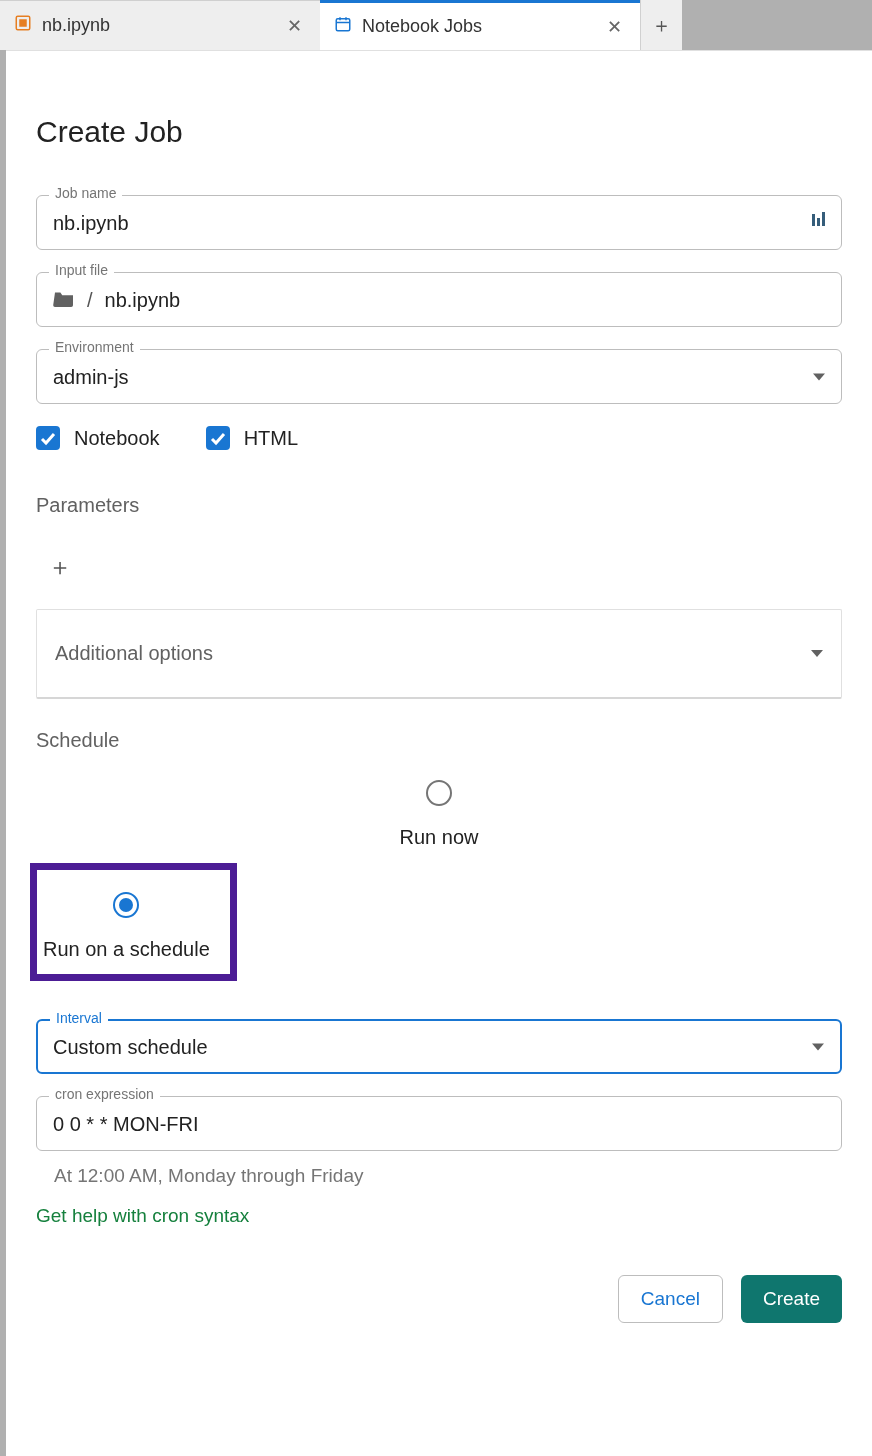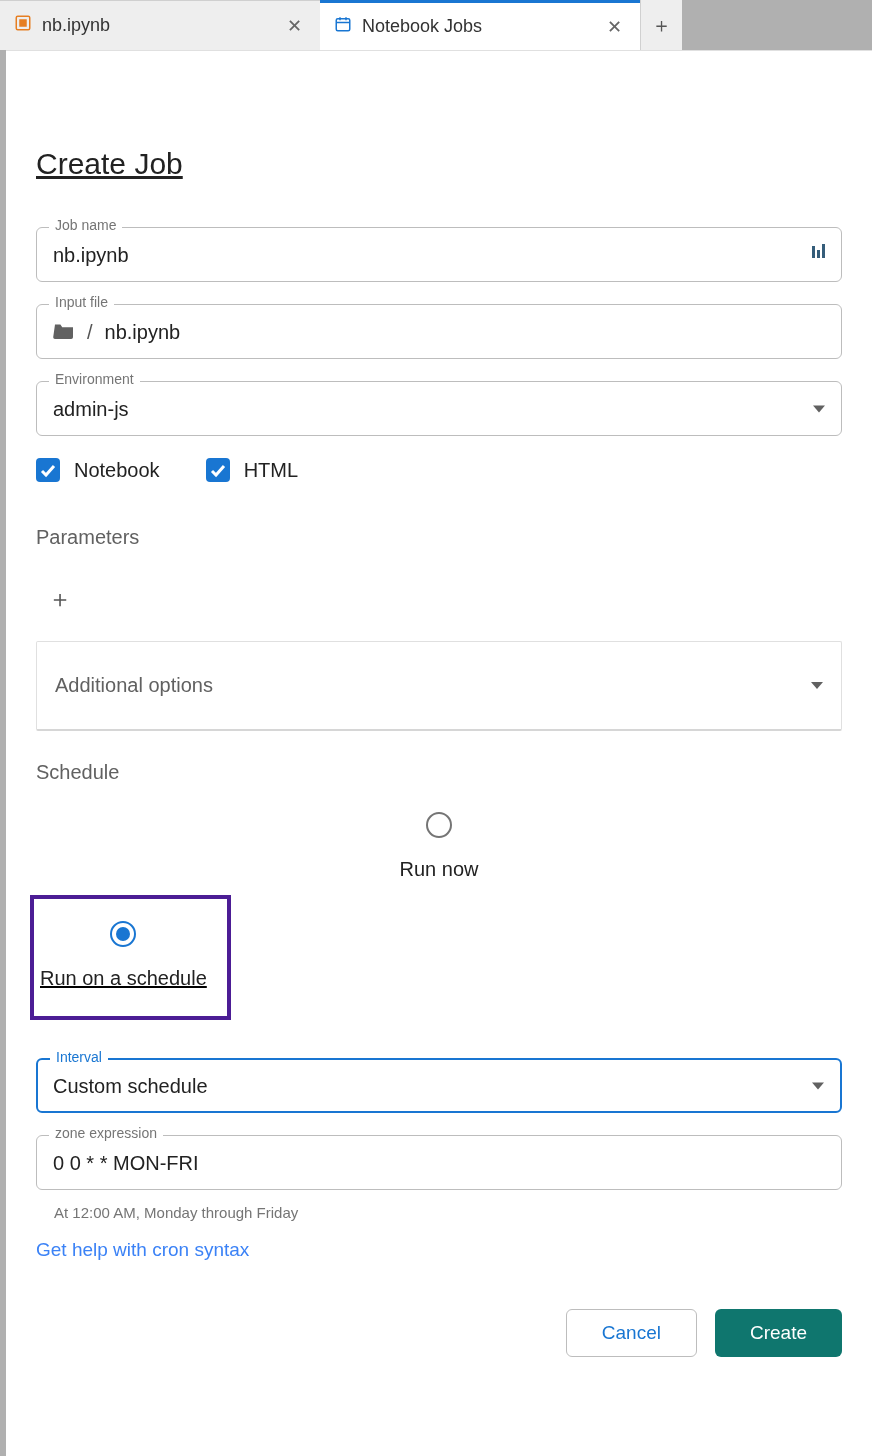--- a/index.html
+++ b/index.html
@@ -71,22 +71,21 @@
   border-top: 1px solid #e0e0e0;
   padding: 18px 0 0 0;
 }
 .content {
   padding: 14px 30px 24px 30px;
 }
 h1 {
   font-size: 30px;
   font-weight: 500;
   color: #222;
-  margin: 64px 0 46px 0;
-  text-decoration: underline;
+  margin: 32px 0 46px 0;
 }
 .field {
   position: relative;
   border: 1px solid #bdbdbd;
   border-radius: 6px;
   padding: 16px 20px 14px 16px;
   margin-bottom: 22px;
 }
 .field-label {
   position: absolute;
@@ -190,38 +189,37 @@
 .radio .circle {
   width: 26px; height: 26px; border-radius: 50%;
   border: 2.5px solid #757575;
   display: flex; align-items: center; justify-content: center;
 }
 .radio.selected .circle { border-color: #1976d2; }
 .radio.selected .circle::after {
   content: ""; width: 14px; height: 14px; border-radius: 50%; background: #1976d2;
 }
 .highlight-box {
-  border: 4px solid #4c1d95;
+  border: 7px solid #4c1d95;
   display: inline-flex;
-  padding: 14px 20px 18px 6px;
+  padding: 14px 20px 5px 6px;
   margin: 6px 0 16px -6px;
-  text-decoration: underline;
-}
-
-.helper-text { font-size: 15px; color: #757575; margin: -8px 0 18px 18px; }
-.link { color: #3b82f6; font-size: 19px; text-decoration: none; display: inline-block; margin-bottom: 26px; cursor: pointer; }
+}
+
+.helper-text { font-size: 19px; color: #757575; margin: -8px 0 18px 18px; }
+.link { color: #15803d; font-size: 19px; text-decoration: none; display: inline-block; margin-bottom: 26px; cursor: pointer; }
 
 .footer {
   display: flex;
   justify-content: flex-end;
   gap: 18px;
   margin-top: 22px;
 }
 .btn {
-  padding: 12px 35px;
+  padding: 12px 22px;
   font-size: 19px;
   border-radius: 6px;
   cursor: pointer;
   font-weight: 500;
 }
 .btn.outline { border: 1px solid #bdbdbd; color: #1976d2; background: #fff; }
 .btn.primary { border: none; background: #0f766e; color: #fff; }
 
 .folder-icon svg { width: 22px; height: 18px; fill: #616161; }
 .slash { color: #555; }
@@ -354,21 +352,21 @@
         <div class="field-value">
           <span>Custom schedule</span>
         </div>
         <span class="dropdown-chevron">
             <div class="chev"></div>
           </span>
       </div>
 
       
       <div class="field">
-        <span class="field-label">zone expression</span>
+        <span class="field-label">cron expression</span>
         <div class="field-value">
           <input type="text" value="0 0 * * MON-FRI" style="">
         </div>
       </div>
       <div class="helper-text">At 12:00 AM, Monday through Friday</div>
       <a class="link">Get help with cron syntax</a>
 
       
 
       

